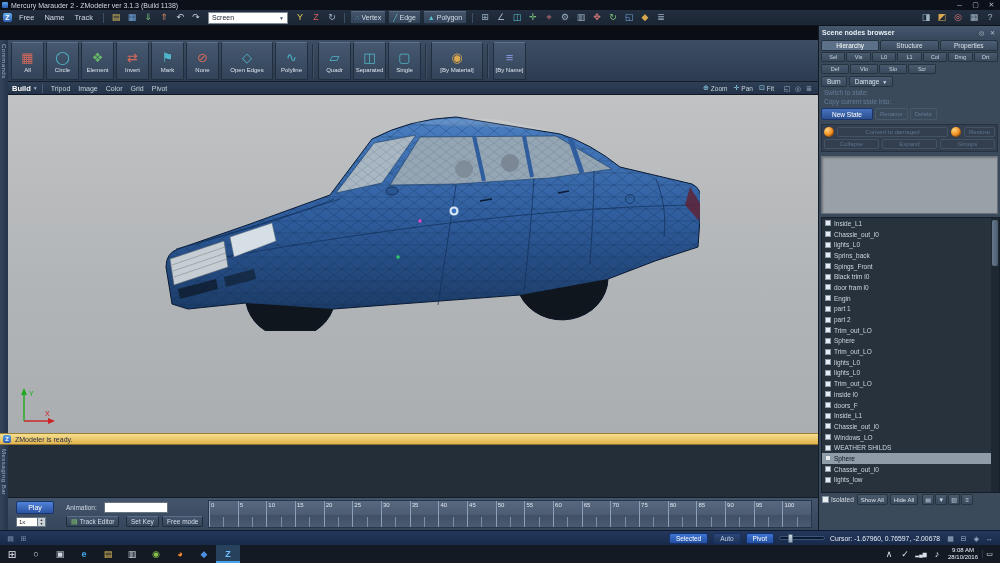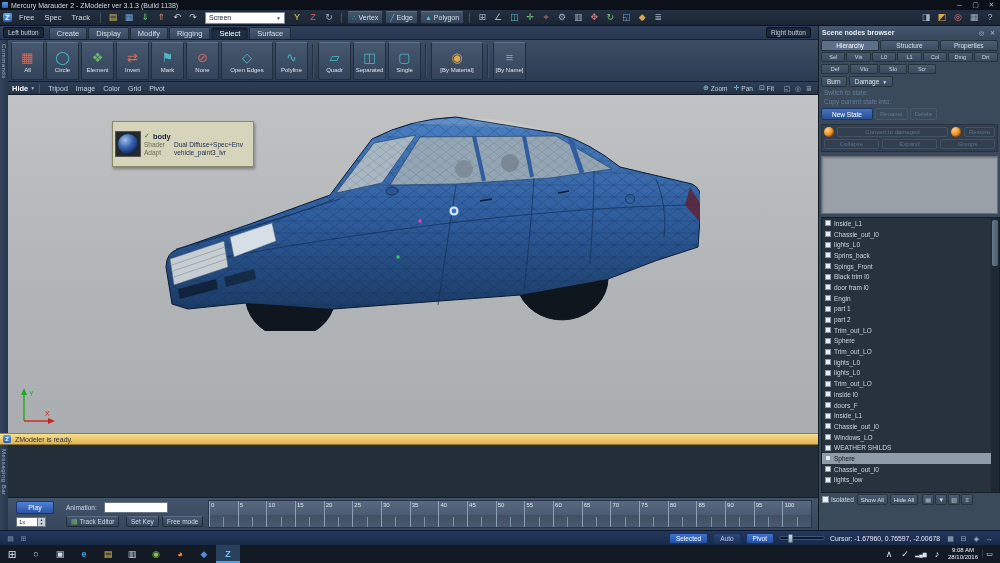--- a/index.html
+++ b/index.html
@@ -171,21 +171,21 @@
     <span class="spacer"></span>
     <span class="winbtn">─</span>
     <span class="winbtn">▢</span>
     <span class="winbtn">✕</span>
   </div>
 
   <div class="menurow">
     <span class="logo">Z</span>
     <div class="menus">
         <span class="menu-item">Free</span>
-        <span class="menu-item">Spec</span>
+        <span class="menu-item">Name</span>
         <span class="menu-item">Track</span>
       </div>
     <span class="vsep"></span>
     <div class="icons">
         <span class="icon-btn" style="color: rgb(217, 185, 92);">▤</span>
         <span class="icon-btn" style="color: rgb(111, 163, 217);">▦</span>
         <span class="icon-btn" style="color: rgb(121, 194, 121);">⇓</span>
         <span class="icon-btn" style="color: rgb(217, 140, 98);">⇑</span>
         <span class="icon-btn" style="color: rgb(199, 209, 218);">↶</span>
         <span class="icon-btn" style="color: rgb(199, 209, 218);">↷</span>
@@ -234,33 +234,20 @@
     <span class="spacer"></span>
     <div class="icons">
         <span class="icon-btn" style="color: rgb(159, 178, 196);">◨</span>
         <span class="icon-btn" style="color: rgb(217, 168, 79);">◩</span>
         <span class="icon-btn" style="color: rgb(217, 122, 122);">◎</span>
         <span class="icon-btn" style="color: rgb(159, 178, 196);">▦</span>
         <span class="icon-btn" style="color: rgb(159, 178, 196);">?</span>
       </div>
   </div>
 
-  <div class="tabrow">
-    <span class="mousebtn">Left button</span>
-    <div class="tabs" style="display:flex;gap:1px;">
-        <span class="tab">Create</span>
-        <span class="tab">Display</span>
-        <span class="tab">Modify</span>
-        <span class="tab">Rigging</span>
-        <span class="tab active">Select</span>
-        <span class="tab">Surface</span>
-      </div>
-    <span class="spacer"></span>
-    <span class="mousebtn">Right button</span>
-  </div>
 
   <div class="railtop">
     <span class="vtext">Commands</span>
   </div>
   <div class="railbottom">
     <span class="vtext">Messaging Bar</span>
   </div>
 
   <div class="bigbar">
     <div class="tgroups">
@@ -317,21 +304,21 @@
         <span class="tsep"></span>
         <div class="tbtn">
           <div class="tico" style="color: rgb(127, 147, 217);">≡</div>
           <div class="tcap">[By Name]</div>
         </div>
       </div>
   </div>
 
   <div class="vheader">
     <span class="vlabel">
-      <b>Hide</b>
+      <b>Build</b>
       <i class="varrow">▼</i>
     </span>
     <span class="vsep2"></span>
     <div class="vmenus">
         <span class="vmenu-item">Tripod</span>
         <span class="vmenu-item">Image</span>
         <span class="vmenu-item">Color</span>
         <span class="vmenu-item">Grid</span>
         <span class="vmenu-item">Pivot</span>
       </div>
@@ -406,39 +393,20 @@
         <path d="M322 94 l12 -2 M400 86 l11 -2" stroke="#0a1a33" stroke-width="1.4"></path>
         <circle cx="472" cy="92" r="4.5" fill="none" stroke="#123058" stroke-width="0.8"></circle>
         <circle cx="296" cy="104" r="5" fill="#d9e6f4" stroke="#2a5694" stroke-width="0.8"></circle>
         <circle cx="296" cy="104" r="2.4" fill="#3a72c4"></circle>
         <path d="M252 16 Q300 9 342 13 L398 25 Q340 18 292 19 Z" fill="#ffffff" opacity="0.14"></path>
         <circle cx="262" cy="114" r="1.7" fill="#e845cb"></circle>
         <circle cx="240" cy="150" r="1.7" fill="#2fd060"></circle>
       </g>
     </svg>
 
-    <div class="tooltip">
-      <span class="mat-preview">
-          <i></i>
-        </span>
-      <div class="tt-body">
-        <div class="tt-title">
-          <span class="tt-check">✓</span>
-          <b>body</b>
-        </div>
-        <div class="tt-row">
-          <span class="tt-label">Shader</span>
-          <span class="tt-val">Dual Diffuse+Spec+Env</span>
-        </div>
-        <div class="tt-row">
-          <span class="tt-label">Adapt</span>
-          <span class="tt-val">vehicle_paint3_lvr</span>
-        </div>
-      </div>
-    </div>
 
     <svg class="gizmo" width="46" height="46" viewBox="0 0 46 46">
       <line x1="10" y1="38" x2="10" y2="11" stroke="#1faa1f" stroke-width="1.4"></line>
       <path d="M10 5 L7 12 L13 12 Z" fill="#1faa1f"></path>
       <line x1="10" y1="38" x2="35" y2="38" stroke="#cc2222" stroke-width="1.4"></line>
       <path d="M41 38 L34 35 L34 41 Z" fill="#cc2222"></path>
       <text x="15" y="13" font-size="7" fill="#1faa1f">Y</text>
       <text x="31" y="33" font-size="7" fill="#cc2222">X</text>
     </svg>
   </div>

